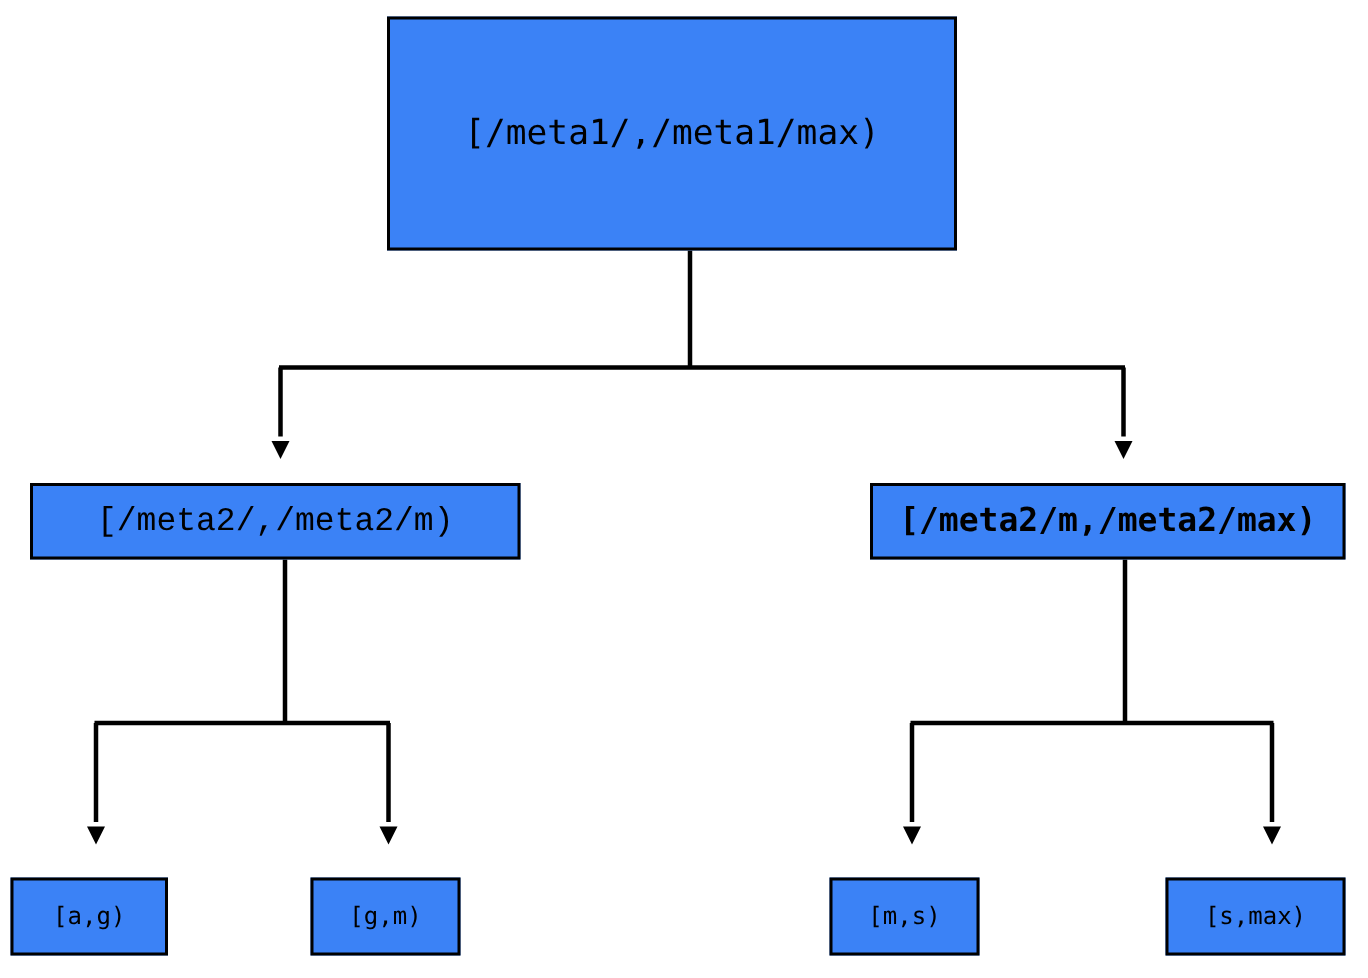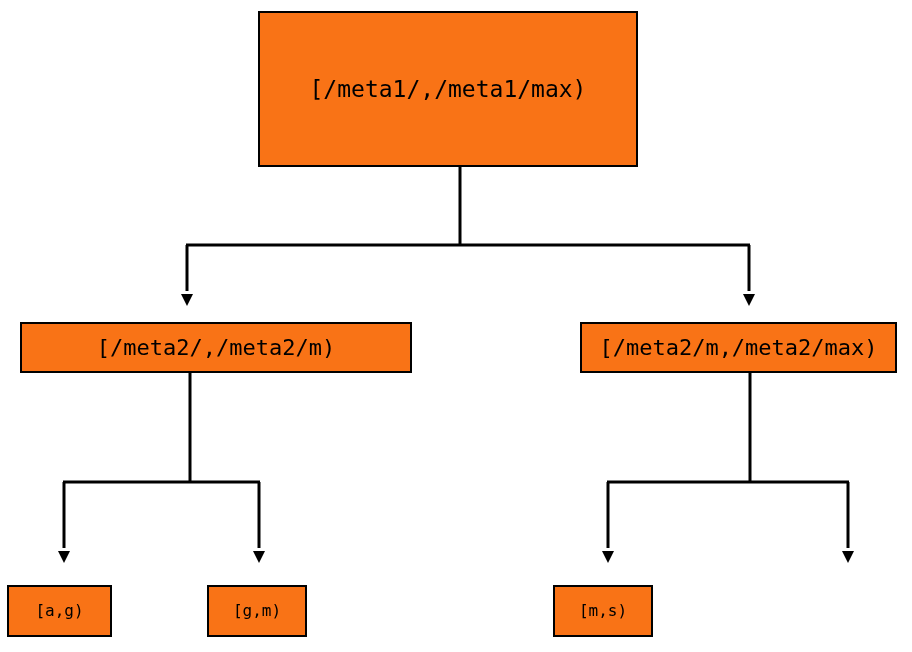--- a/index.html
+++ b/index.html
@@ -20,21 +20,21 @@
     position: absolute;
     left: 0;
     top: 0;
     width: 912px;
     height: 652px;
   }
   .node-box {
     position: absolute;
     box-sizing: border-box;
     border: 2px solid #000000;
-    background: #f97316;
+    background: #3b82f6;
     display: flex;
     align-items: center;
     justify-content: center;
     z-index: 2;
   }
   .node-label {
     color: #000000;
     white-space: pre;
     letter-spacing: 0px;
     line-height: 1;
@@ -75,34 +75,37 @@
       <line x1="848" y1="482" x2="848" y2="548" stroke="#000000" stroke-width="3"></line>
       <polygon points="602,551 614,551 608,563" fill="#000000"></polygon>
       <polygon points="842,551 854,551 848,563" fill="#000000"></polygon>
     </g>
   </svg>
 
   <div class="node-box node-root" style="left:258px; top:11px; width:380px; height:156px;">
     <span class="node-label">[/meta1/,/meta1/max)</span>
   </div>
 
-  <div class="node-box node-mid" style="left:20px; top:322px; width:392px; height:51px;">
+  <div class="node-box node-mid" style="left:20px; top:322px; width:327px; height:51px;font-family:Liberation Mono, monospace;">
     <span class="node-label">[/meta2/,/meta2/m)</span>
   </div>
 
-  <div class="node-box node-mid" style="left:580px; top:322px; width:317px; height:51px;">
+  <div class="node-box node-mid" style="left:580px; top:322px; width:317px; height:51px;font-weight:bold;">
     <span class="node-label">[/meta2/m,/meta2/max)</span>
   </div>
 
   <div class="node-box node-leaf" style="left:7px; top:585px; width:105px; height:52px;">
     <span class="node-label">[a,g)</span>
   </div>
 
   <div class="node-box node-leaf" style="left:207px; top:585px; width:100px; height:52px;">
     <span class="node-label">[g,m)</span>
   </div>
 
   <div class="node-box node-leaf" style="left:553px; top:585px; width:100px; height:52px;align-items:center;">
     <span class="node-label">[m,s)</span>
   </div>
 
+  <div class="node-box node-leaf" style="left:777px; top:585px; width:120px; height:52px;">
+    <span class="node-label">[s,max)</span>
+  </div>
 
 </div>
 
 </body></html>

